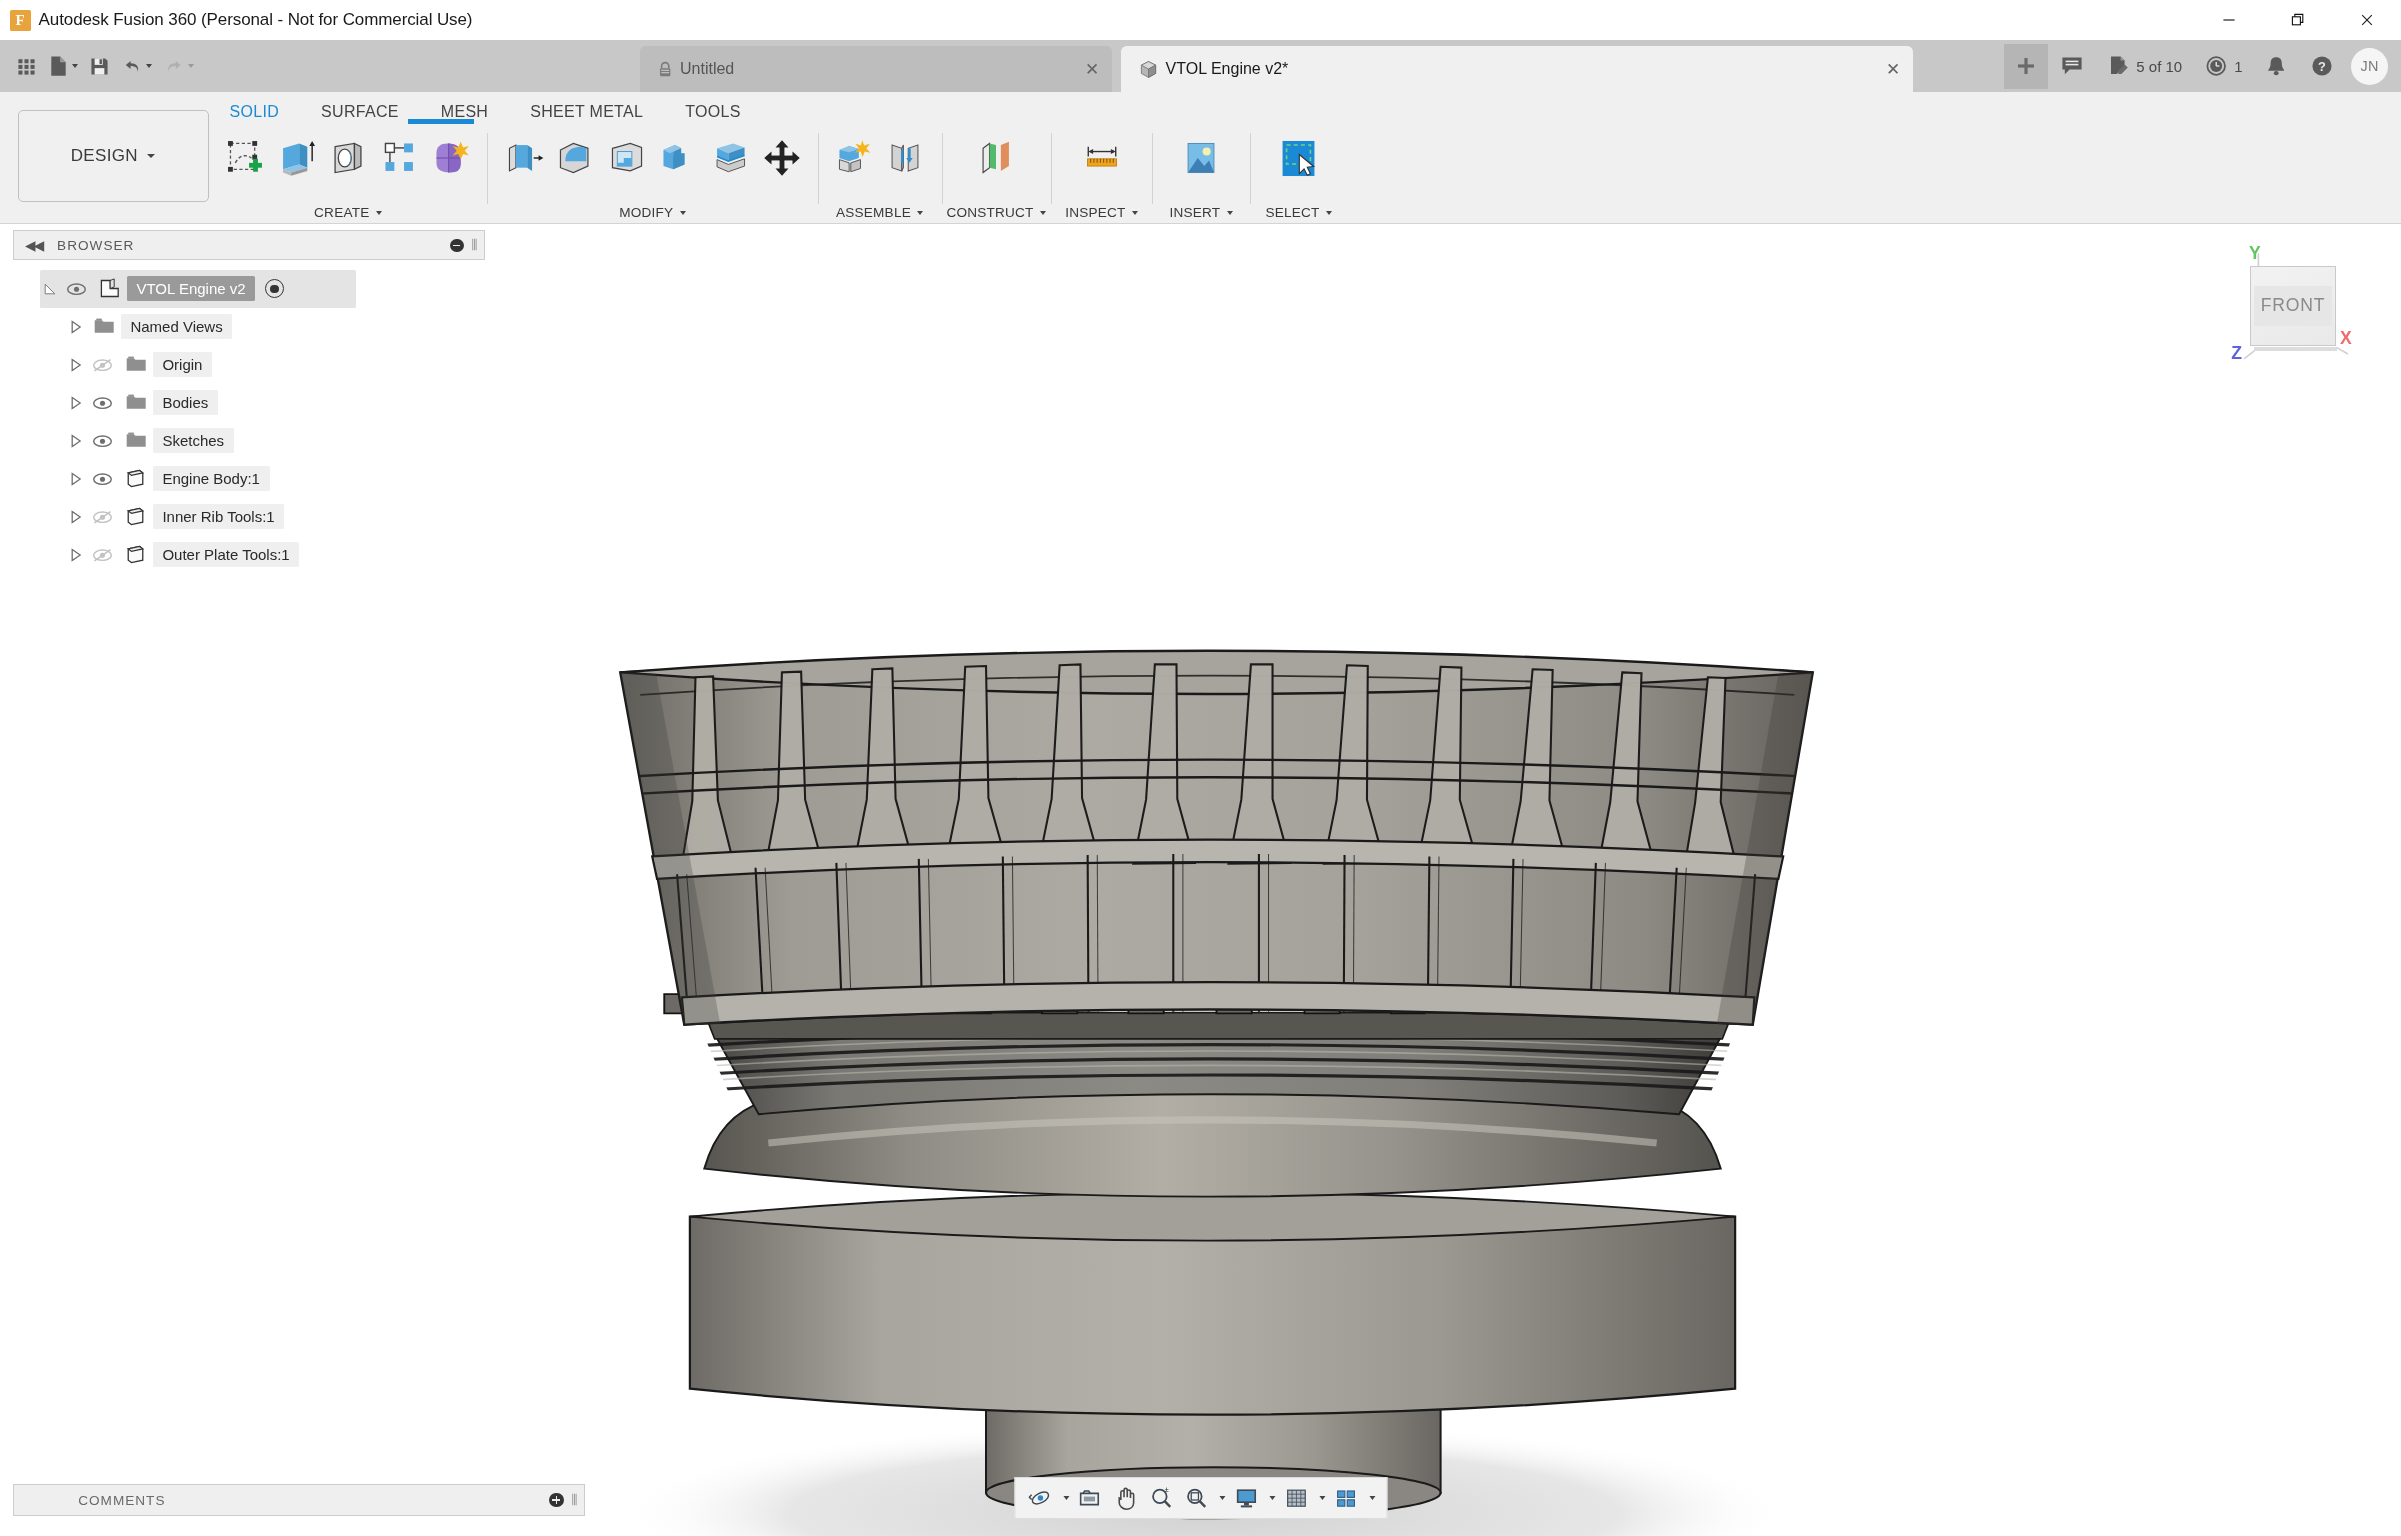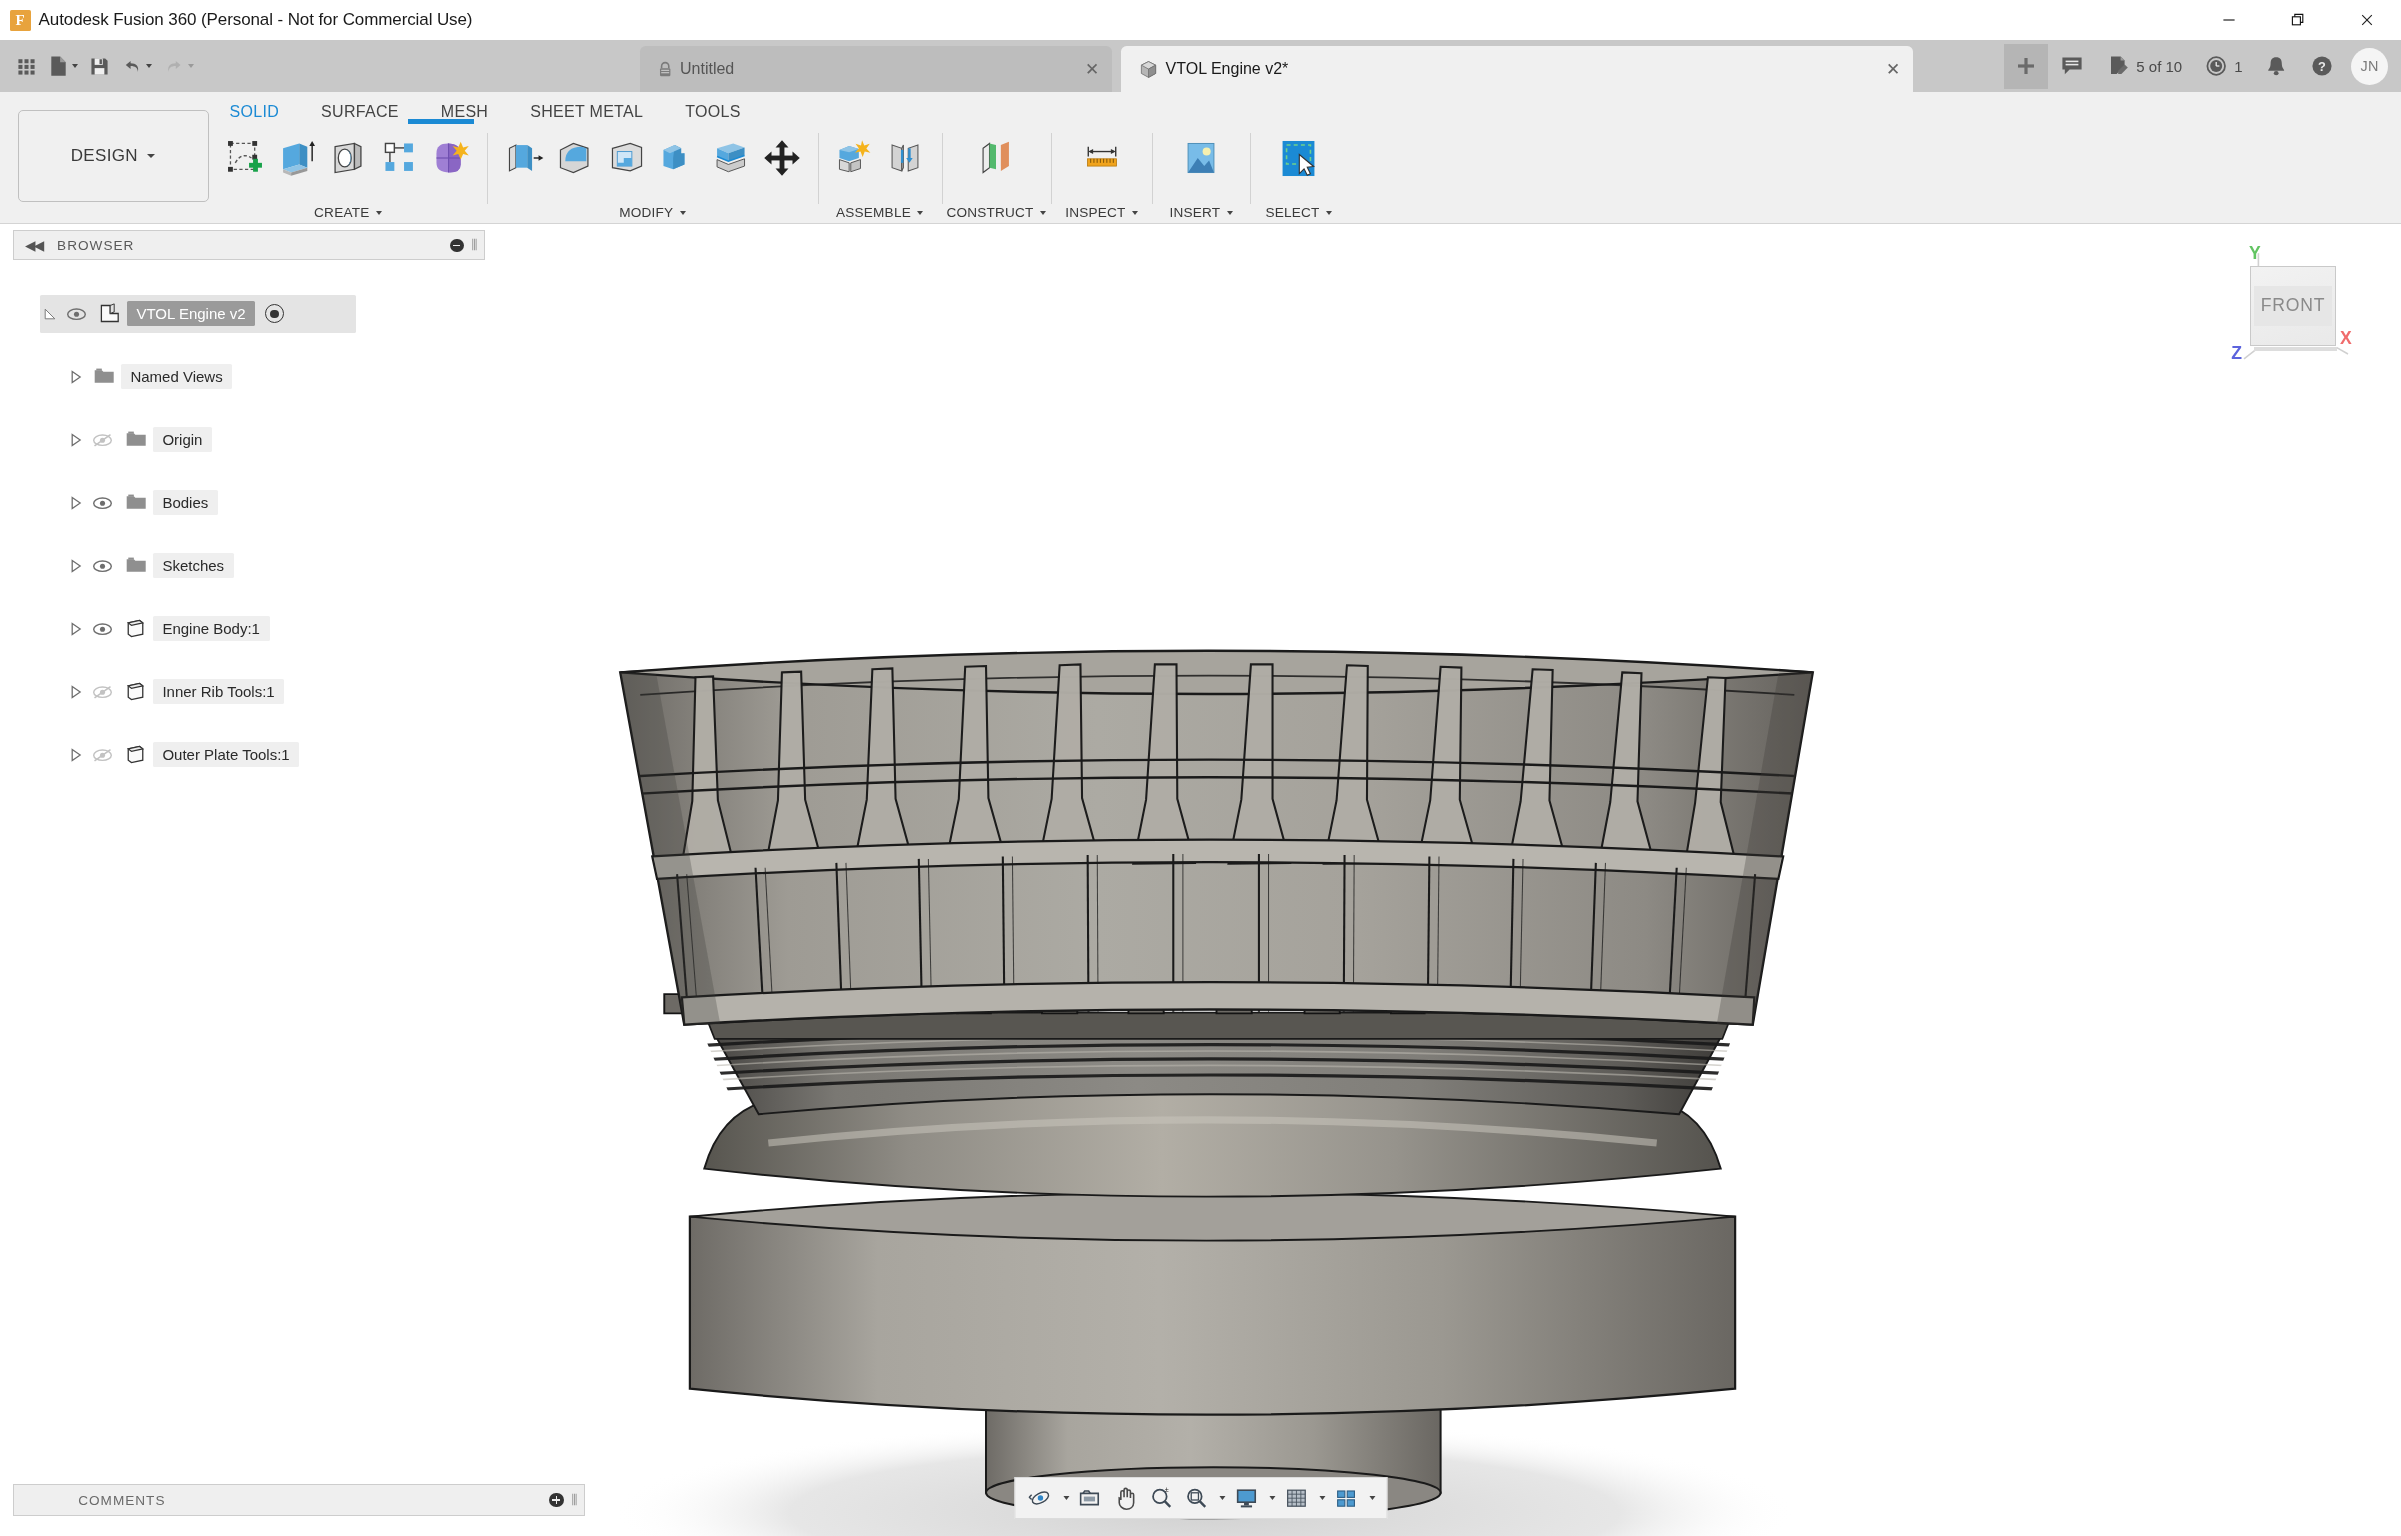--- a/index.html
+++ b/index.html
@@ -129,21 +129,21 @@
   .brw-title { font-size: 13.6px; color: #5a5a5a; letter-spacing: 1px; margin-left: 9.6px; }
   .brw-dot {
     margin-left: auto; width: 13.6px; height: 13.6px; border-radius: 50%; background: #333;
     display: flex; align-items: center; justify-content: center; cursor: pointer;
   }
   .brw-dot::after { content: ""; width: 7.2px; height: 1.6px; background: #efefef; }
   .brw-grip { margin-left: 8px; color: #888; font-size: 12.8px; cursor: col-resize; }
 
   .tree { padding-top: 9.6px; }
   .tnode {
-    display: flex; align-items: center; height: 38px; cursor: pointer; position: relative; margin-top: 25px;
+    display: flex; align-items: center; height: 38px; cursor: pointer; position: relative;
   }
   .tnode .arrow {
     width: 21px; display: flex; justify-content: center; color: #7d7d7d; font-size: 14.4px;
   }
   .eye { width: 32px; display: flex; justify-content: center; align-items: center; }
   .ticon { width: 34px; display: flex; justify-content: center; align-items: center; }
   .tlabel {
     font-size: 15px; color: #2a2a2a; background: #efefef; padding: 4px 9.6px; border-radius: 1.6px;
     white-space: nowrap;
   }

